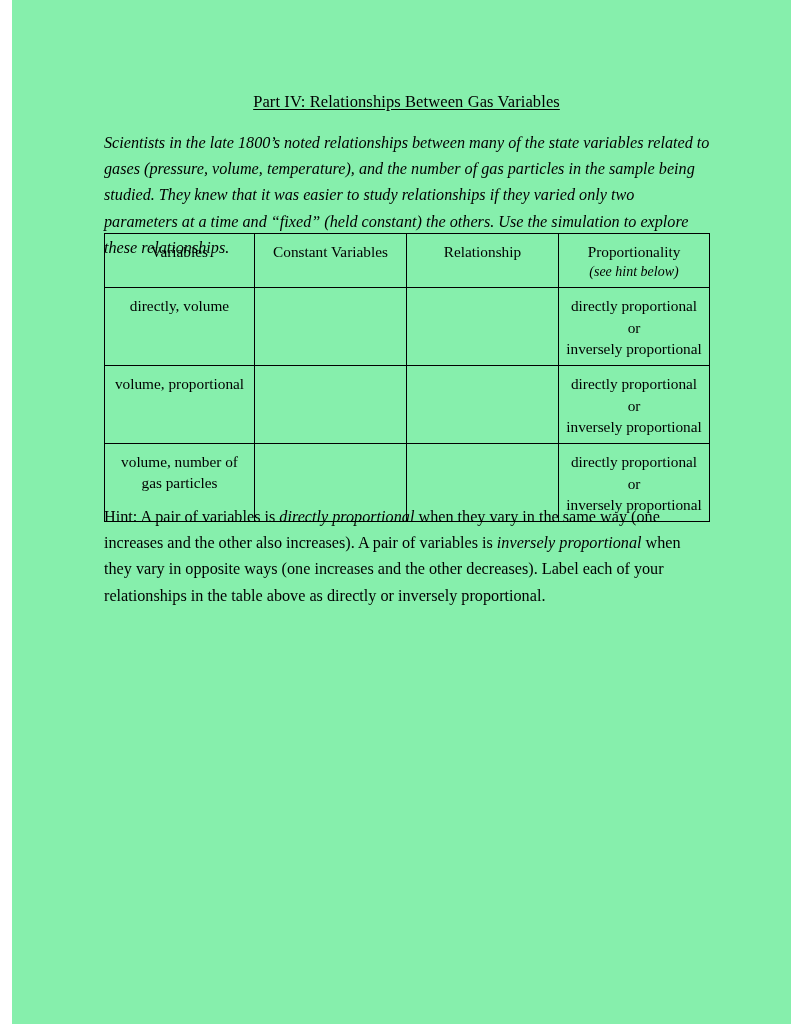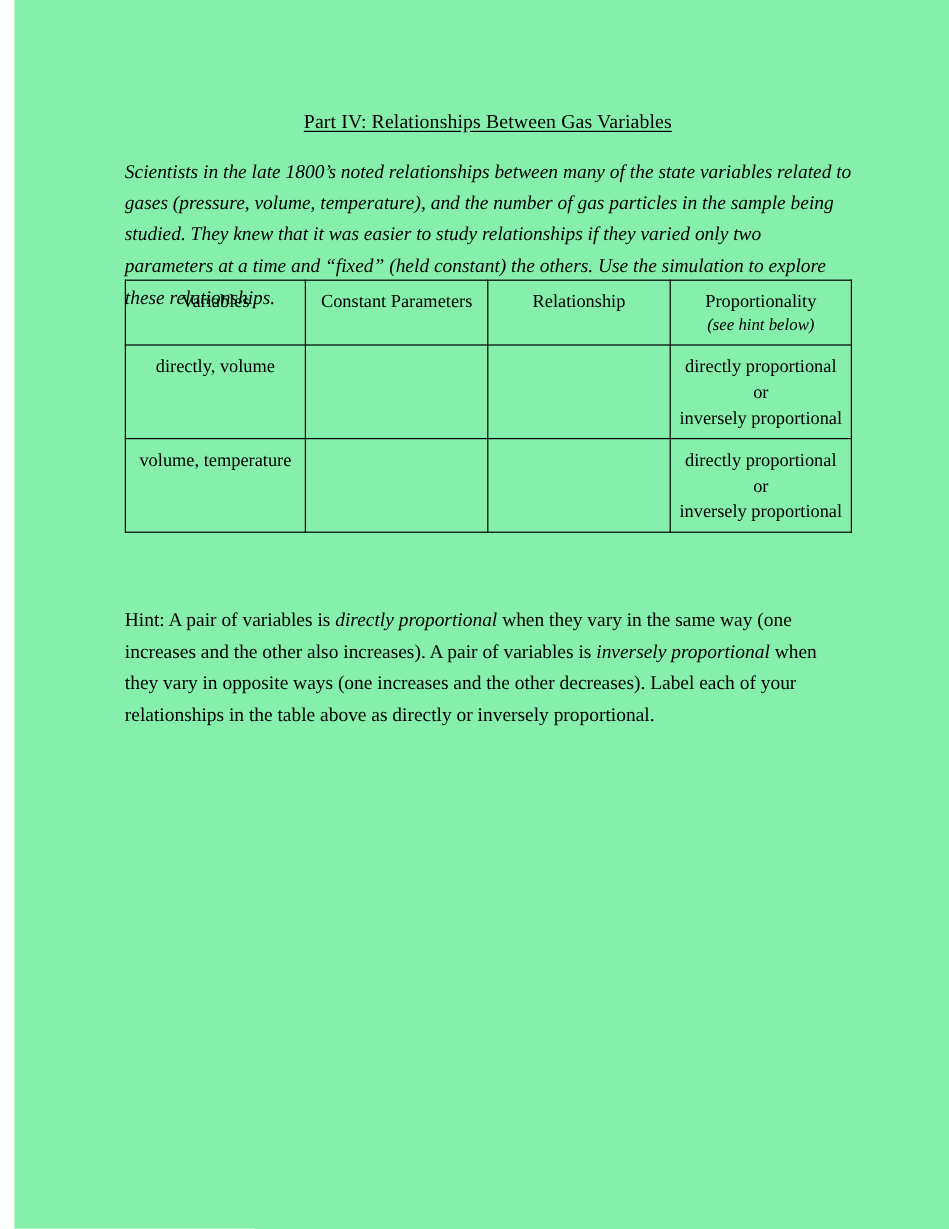--- a/index.html
+++ b/index.html
@@ -108,41 +108,51 @@
   <table class="data-table">
     <colgroup>
       <col class="col-variables">
       <col class="col-constants">
       <col class="col-relation">
       <col class="col-proportion">
     </colgroup>
     <thead>
       <tr>
         <th>Variables</th>
-        <th>Constant Parameters</th>
+        <th>Constant Variables</th>
         <th>Relationship</th>
         <th>
           <span>Proportionality</span>
           <span class="hdr-sub">(see hint below)</span>
         </th>
       </tr>
     </thead>
     <tbody>
       <tr class="row-body">
         <td>directly, volume</td>
         <td class="cell-empty"></td>
         <td class="cell-empty"></td>
         <td>
           <span class="prop-stack">directly proportional</span>
           <span class="prop-or">or</span>
           <span class="prop-stack">inversely proportional</span>
         </td>
       </tr>
       <tr class="row-body">
-        <td>volume, temperature</td>
+        <td>volume, proportional</td>
+        <td class="cell-empty"></td>
+        <td class="cell-empty"></td>
+        <td>
+          <span class="prop-stack">directly proportional</span>
+          <span class="prop-or">or</span>
+          <span class="prop-stack">inversely proportional</span>
+        </td>
+      </tr>
+      <tr class="row-body">
+        <td>volume, number of gas particles</td>
         <td class="cell-empty"></td>
         <td class="cell-empty"></td>
         <td>
           <span class="prop-stack">directly proportional</span>
           <span class="prop-or">or</span>
           <span class="prop-stack">inversely proportional</span>
         </td>
       </tr>
     </tbody>
   </table>

